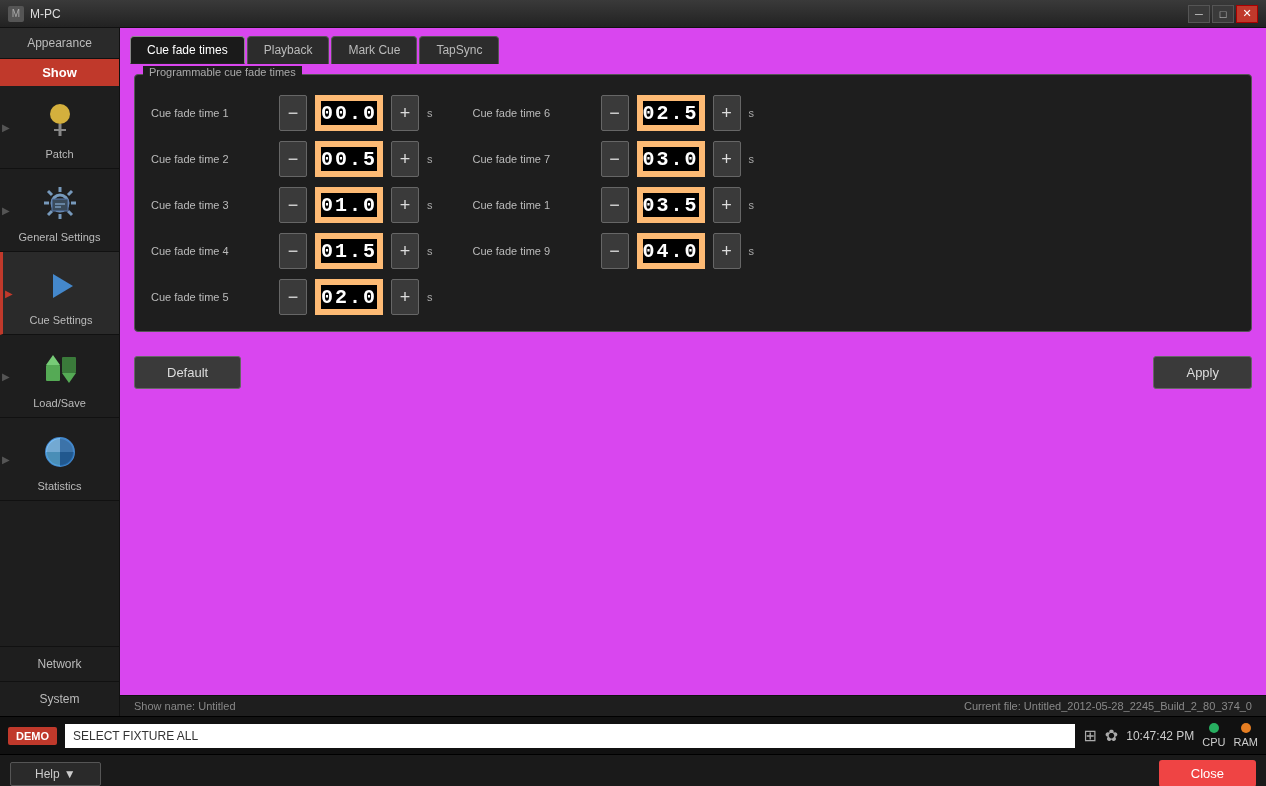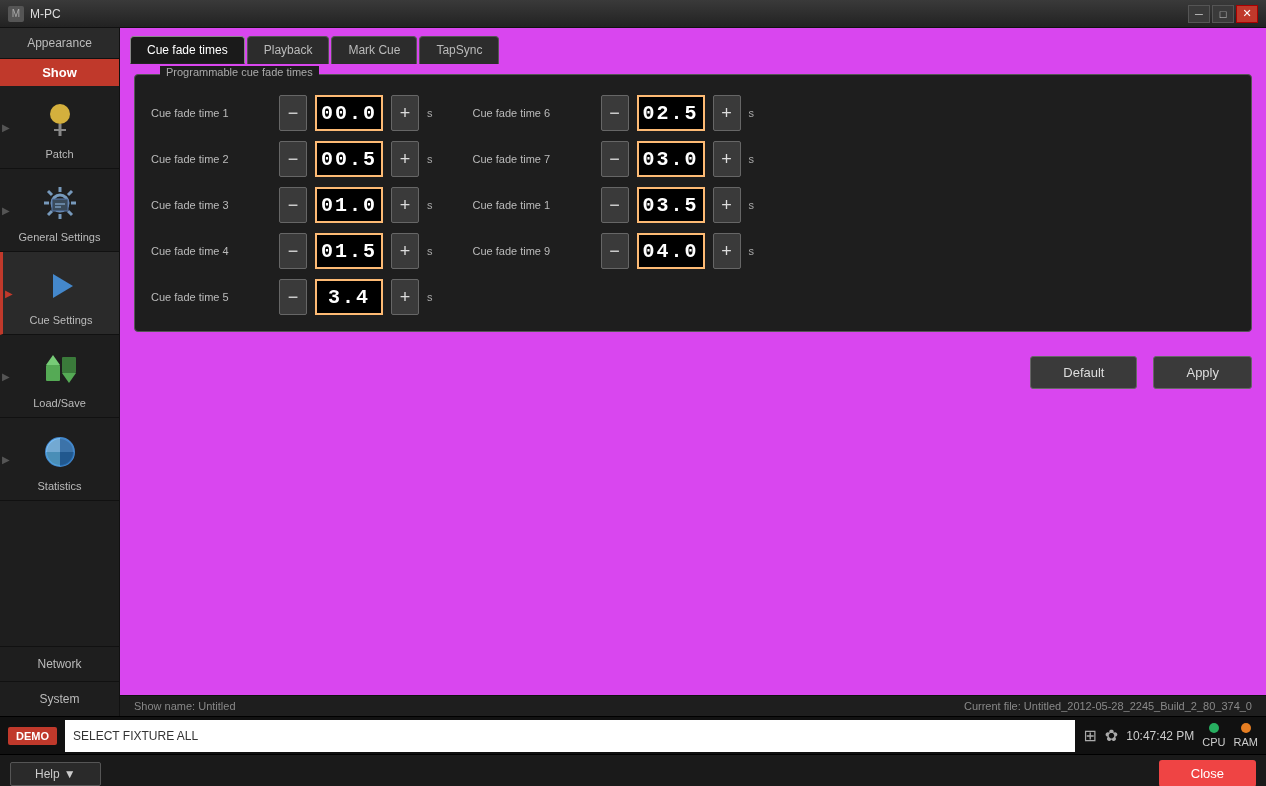--- a/index.html
+++ b/index.html
@@ -166,21 +166,21 @@
     .cue-box {
       border: 1px solid #555;
       border-radius: 4px;
       padding: 12px 16px 16px;
       position: relative;
       background: #1e1e1e;
     }
     .cue-box-legend {
       position: absolute;
       top: -9px;
-      left: 25px;
+      left: 8px;
       background: #1e1e1e;
       padding: 0 6px;
       font-size: 11px;
       color: #aaa;
     }
 
     
     .fade-grid {
       display: flex;
       gap: 40px;
@@ -211,41 +211,41 @@
       color: #ddd;
       font-size: 18px;
       cursor: pointer;
       display: flex;
       align-items: center;
       justify-content: center;
       border-radius: 2px;
     }
     .fade-display {
       background: #000;
-      border: 2px solid #fdba74;
+      border: 6px solid #fdba74;
       width: 68px;
       height: 36px;
       display: flex;
       align-items: center;
       justify-content: center;
       font-family: 'Courier New', monospace;
       font-size: 20px;
       font-weight: bold;
       color: #fff;
       letter-spacing: 2px;
     }
     .fade-unit {
       font-size: 11px;
       color: #aaa;
     }
 
     
     .action-btns {
       display: flex;
-      justify-content: flex-end;
+      justify-content: space-between;
       gap: 16px;
       margin-top: 24px;
     }
     .action-btn {
       padding: 8px 32px;
       font-size: 13px;
       cursor: pointer;
       border: 1px solid #666;
       border-radius: 3px;
       background: #3a3a3a;
@@ -280,21 +280,21 @@
       font-weight: bold;
       padding: 3px 8px;
       border-radius: 2px;
     }
     .select-fixture-text {
       flex: 1;
       background: #fff;
       color: #333;
       font-size: 12px;
       padding: 2px 8px;
-      height: 32px;
+      height: 24px;
       display: flex;
       align-items: center;
     }
     .bottom-right {
       display: flex;
       align-items: center;
       gap: 8px;
     }
     .grid-icon {
       color: #aaa;
@@ -508,21 +508,21 @@
               <span class="fade-label">Cue fade time 4</span>
               <button class="fade-minus">−</button>
               <div class="fade-display">01.5</div>
               <button class="fade-plus">+</button>
               <span class="fade-unit">s</span>
             </div>
 
             <div class="fade-row">
               <span class="fade-label">Cue fade time 5</span>
               <button class="fade-minus">−</button>
-              <div class="fade-display">3.4</div>
+              <div class="fade-display">02.0</div>
               <button class="fade-plus">+</button>
               <span class="fade-unit">s</span>
             </div>
 
           </div>
 
           <div class="fade-col">
 
             <div class="fade-row">
               <span class="fade-label">Cue fade time 6</span>

